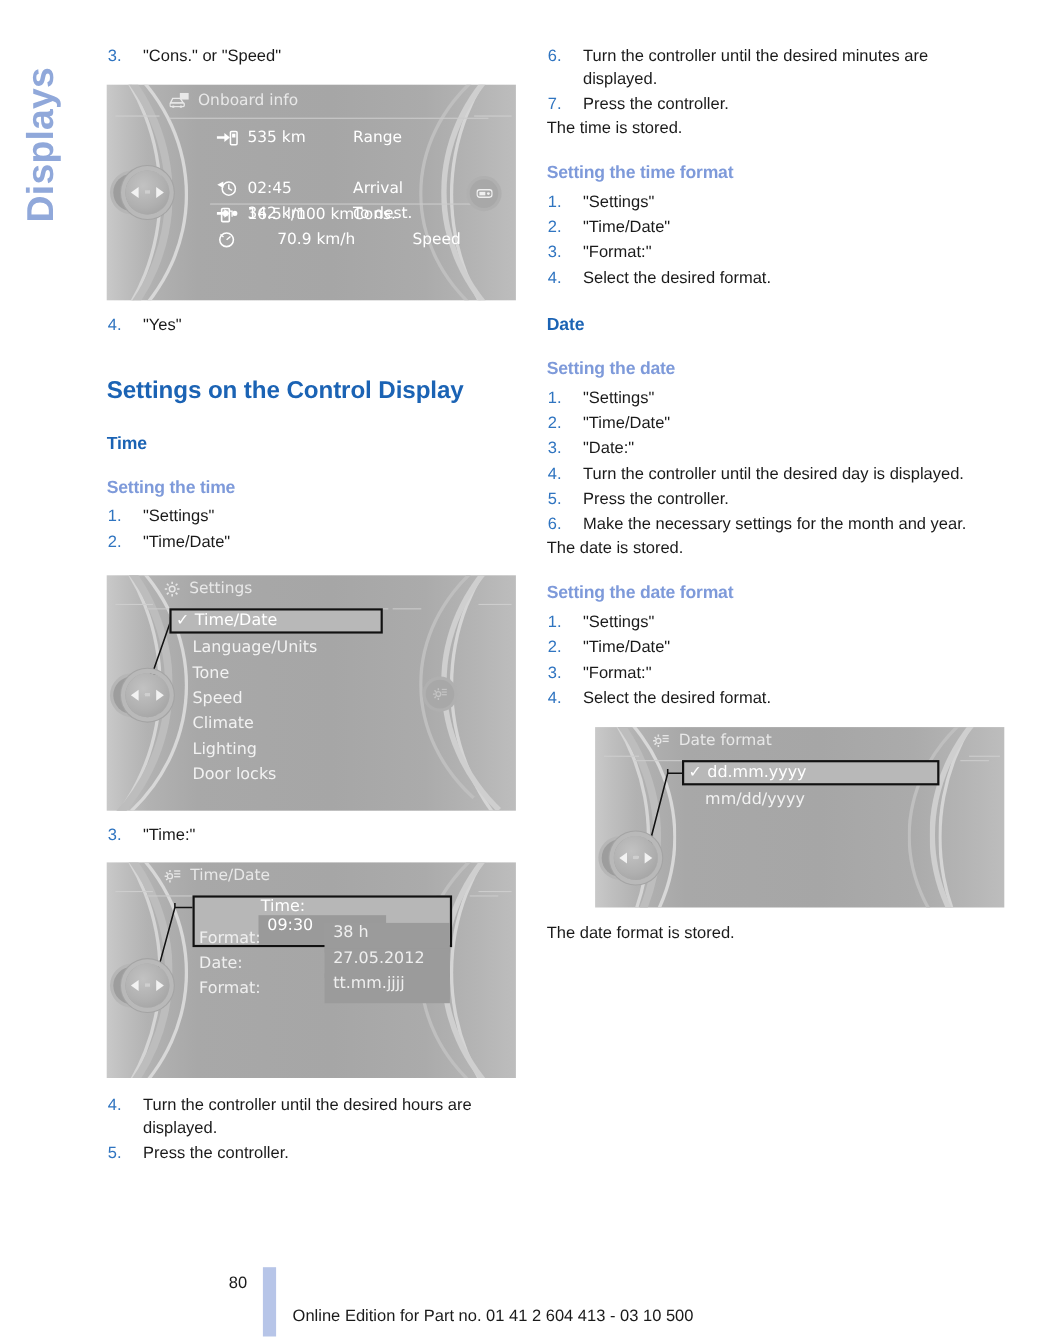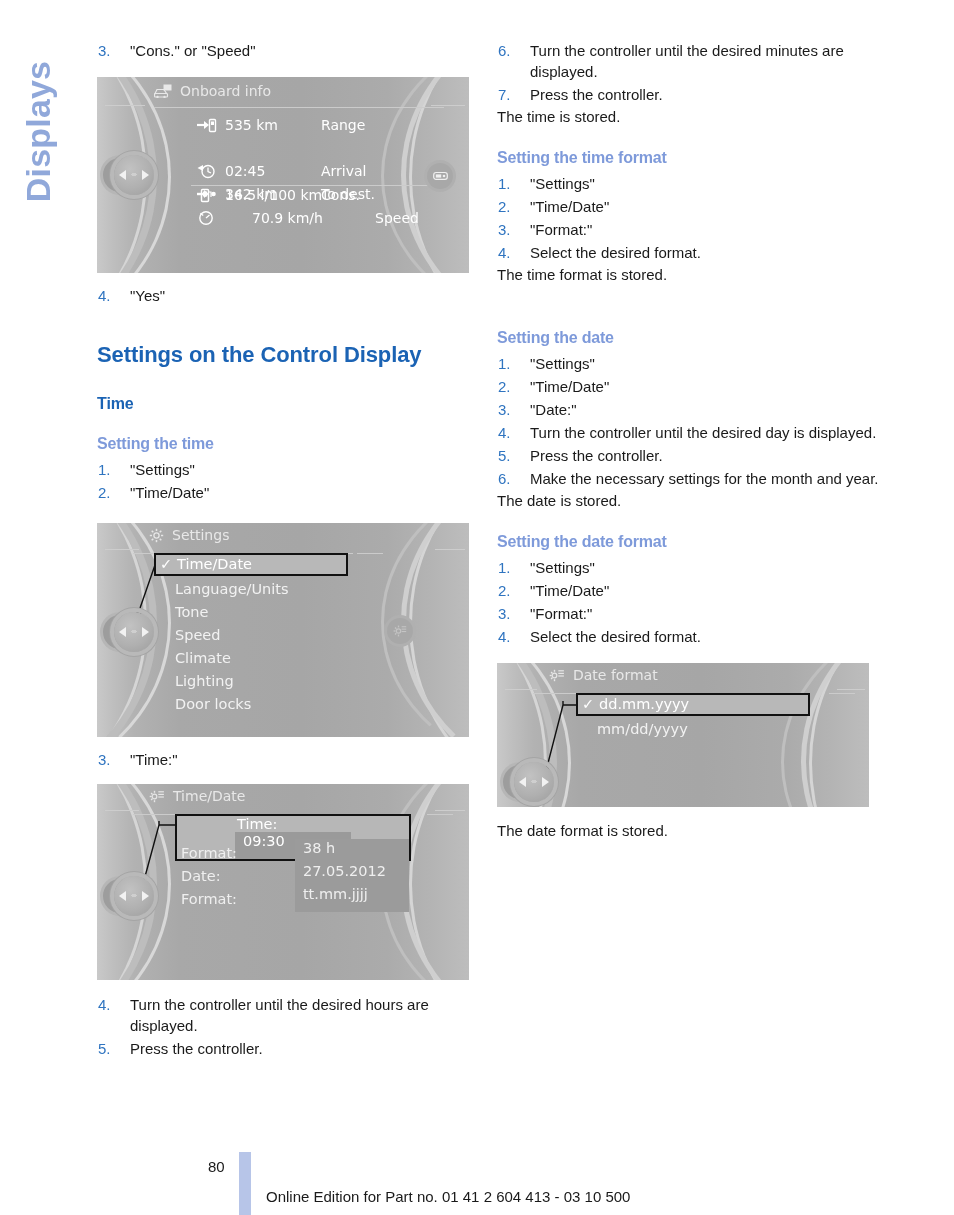--- a/index.html
+++ b/index.html
@@ -100,21 +100,21 @@
   
   .idrive {
     position: relative;
     width: 372px;
     overflow: hidden;
     background: linear-gradient(90deg,#c9c9c9 0%,#bfbfbf 4%,#b2b2b2 10%,#a8a8a8 22%,#a6a6a6 55%,#ababab 78%,#b4b4b4 90%,#bdbdbd 100%);
     font-family: "DejaVu Sans", sans-serif;
   }
   .idrive.h-196 { height: 196px; }
   .idrive.h-190 { height: 214px; }
-  .idrive.h-172 { height: 144px; }
+  .idrive.h-172 { height: 164px; margin-left: 44px; }
 
   
   .arc {
     position: absolute;
     border-radius: 50%;
     border-style: solid;
     border-color: transparent;
     pointer-events: none;
   }
   .arc-l1 {
@@ -630,24 +630,24 @@
   <div class="sp-22"></div>
 
   <h3 class="proc-title">Setting the time format</h3>
   <div class="sp-6"></div>
   <ol class="steps">
     <li><span class="num">1.</span><span>"Settings"</span></li>
     <li><span class="num">2.</span><span>"Time/Date"</span></li>
     <li><span class="num">3.</span><span>"Format:"</span></li>
     <li><span class="num">4.</span><span>Select the desired format.</span></li>
   </ol>
-  <p class="para">The time format is stored.</p>
 
   <div class="sp-22"></div>
 
+  <h2 class="sub-title">Date</h2>
 
   <div class="sp-22"></div>
 
   <h3 class="proc-title">Setting the date</h3>
   <div class="sp-6"></div>
   <ol class="steps">
     <li><span class="num">1.</span><span>"Settings"</span></li>
     <li><span class="num">2.</span><span>"Time/Date"</span></li>
     <li><span class="num">3.</span><span>"Date:"</span></li>
     <li><span class="num">4.</span><span>Turn the controller until the desired day is displayed.</span></li>

